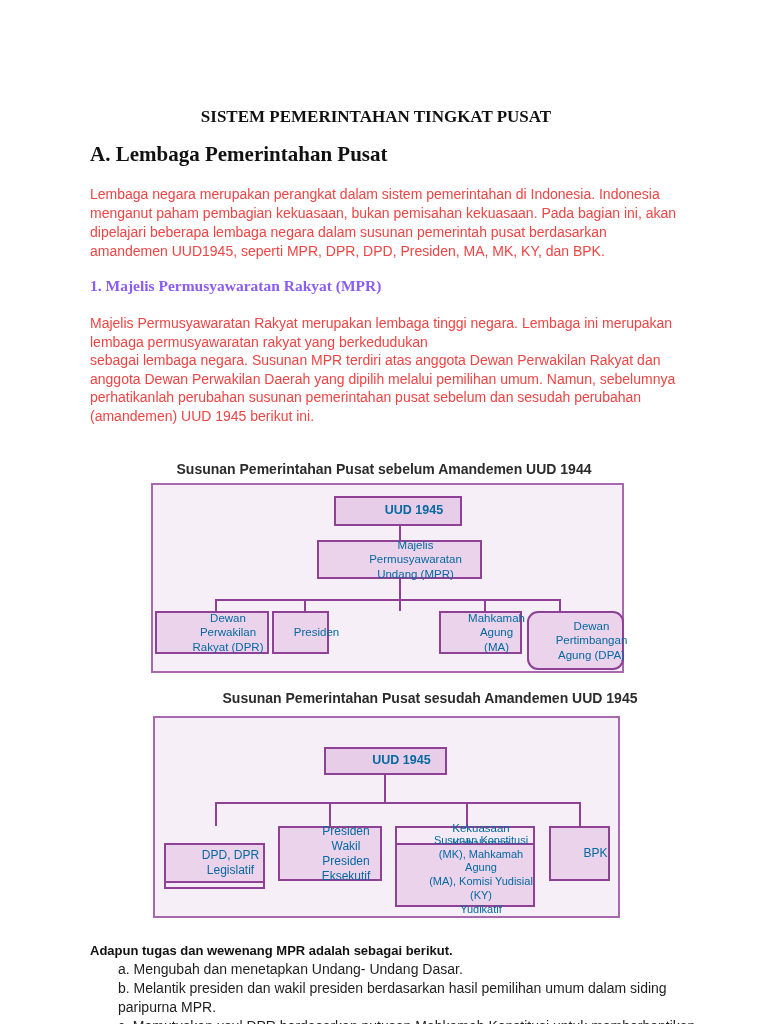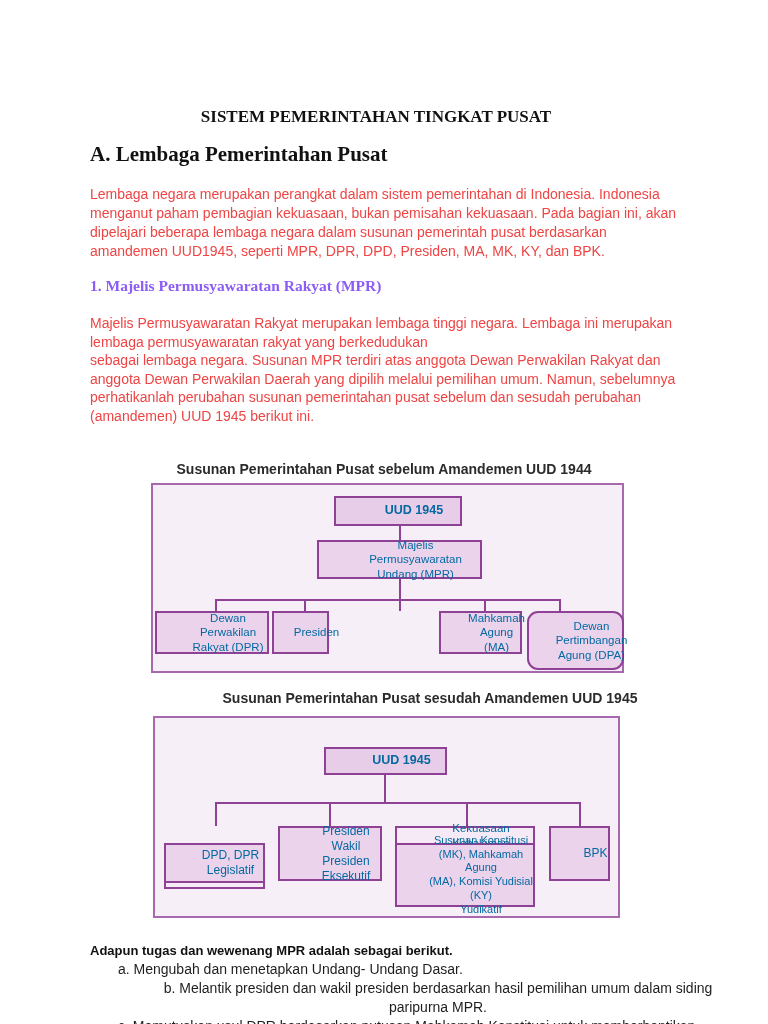--- a/index.html
+++ b/index.html
@@ -64,21 +64,21 @@
   .d2-pres{left:123px;top:108px;width:104px;height:55px;font-size:12px;}
   .d2-keh-h{left:240px;top:108px;width:140px;height:19px;font-size:11.5px;}
   .d2-keh-b{left:240px;top:125px;width:140px;height:64px;font-size:11px;}
   .d2-bpk{left:394px;top:108px;width:61px;height:55px;font-size:12px;}
 
   .tasks-heading{position:absolute;top:941px;left:90px;width:640px;
     font-weight:bold;font-size:13px;line-height:19px;color:#111;}
   .task-line{position:absolute;left:90px;width:640px;font-size:14px;line-height:19px;
     white-space:pre-line;margin-left:28px;}
   .task-a{top:960px;}
-  .task-b{top:979px;text-align:center;}
+  .task-b{top:979px;}
   .task-c{top:1017px;}
 </style>
 </head>
 <body>
 
 <div class="page">
 
   <div class="doc-title">SISTEM PEMERINTAHAN TINGKAT PUSAT</div>
   <div class="h-a">A. Lembaga Pemerintahan Pusat</div>
   <div class="para para1">Lembaga negara merupakan perangkat dalam sistem pemerintahan di Indonesia. Indonesia

